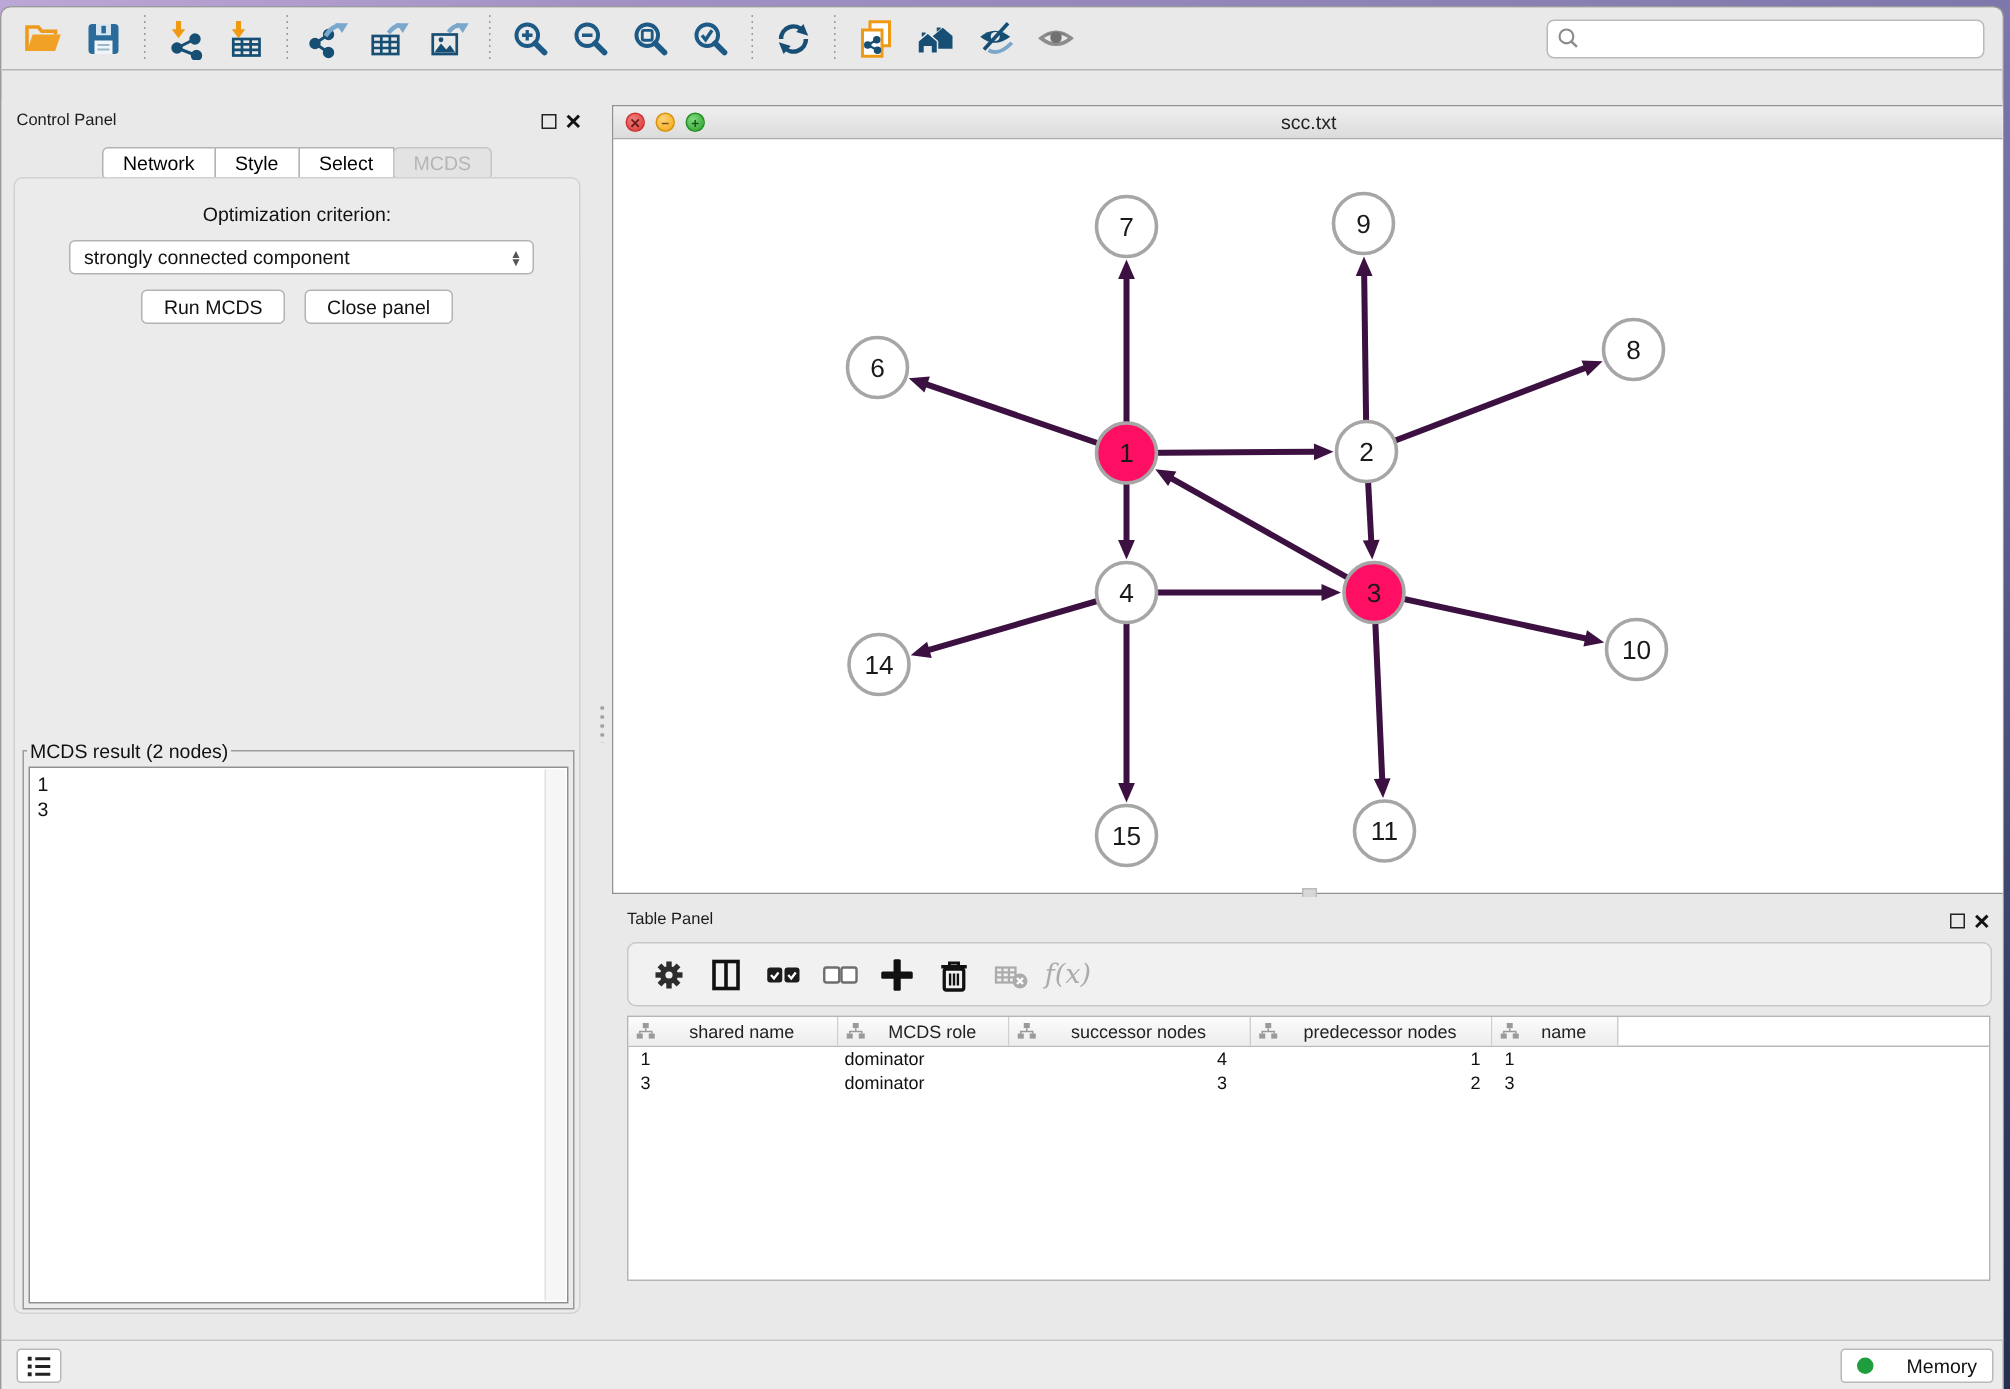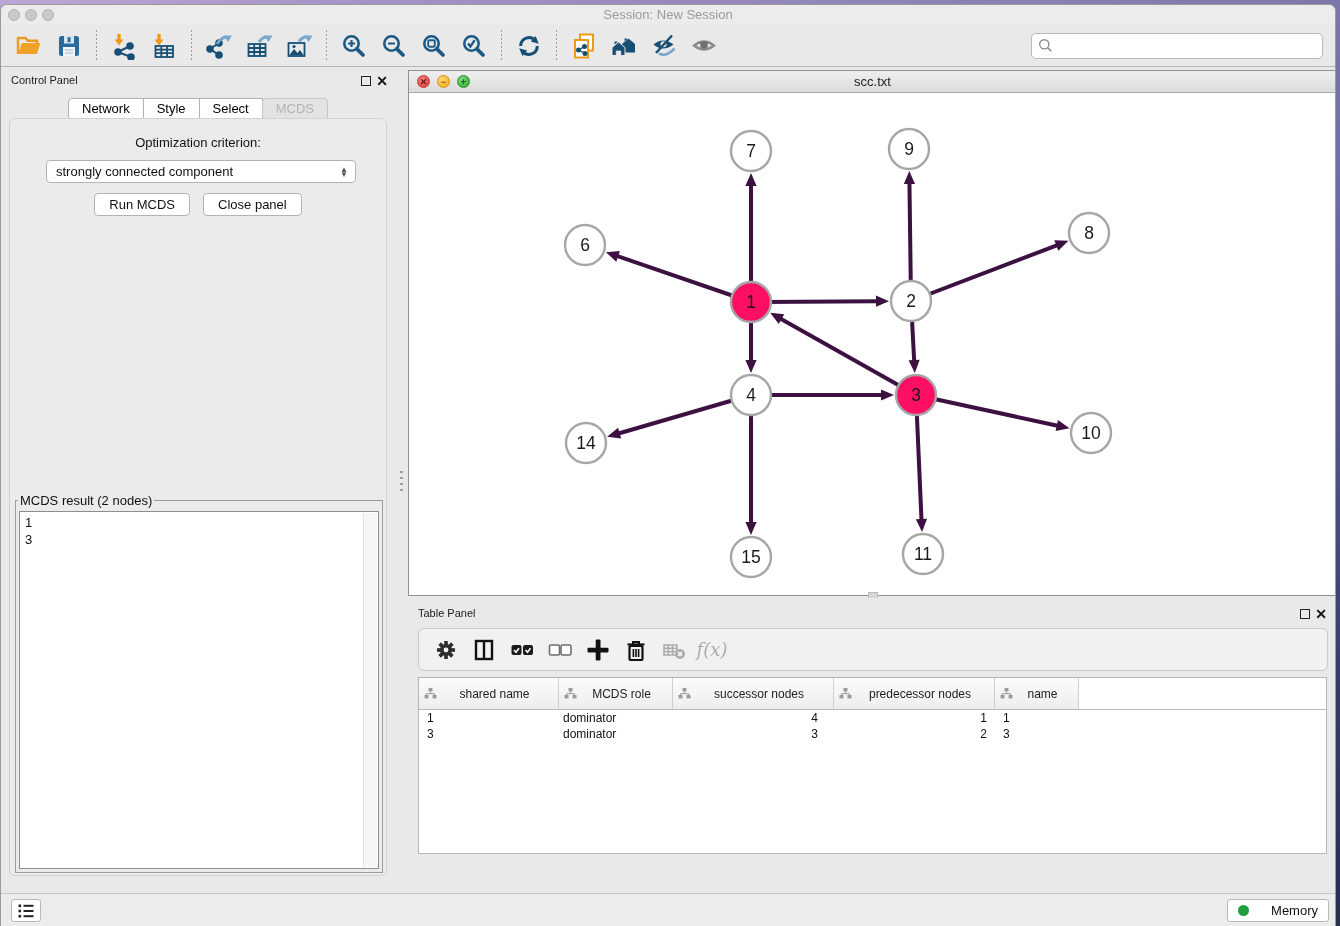--- a/index.html
+++ b/index.html
@@ -103,21 +103,21 @@
   .table-panel .panel-head .ptitle { left: 10px; top: 9px; }
   .table-panel .float-ico { right: 27px; top: 11px; } .table-panel .close-ico { right: 10px; top: 8px; }
   .tp-toolbar {
     position: absolute; left: 10px; right: 9px; top: 30px; height: 43px;
     background: #f1f1f1; border: 1px solid #c9c9c9; border-radius: 6px;
     display: flex; align-items: center; padding-left: 10px; gap: 4px;
   }
   .tp-btn { width: 34px; height: 34px; display: flex; align-items: center; justify-content: center; }
   .fx { font-family: "DejaVu Serif", serif; font-style: italic; font-size: 18px; color: #ababab; }
   .dtable { position: absolute; left: 10px; right: 10px; top: 79px; height: 177px; background: #fff; border: 1px solid #b5b5b5; overflow: hidden; }
-  .thead { display: flex; height: 32px; border-bottom: 1px solid #b9b9b9; }
+  .thead { display: flex; height: 20px; border-bottom: 1px solid #b9b9b9; }
   .th {
     background: linear-gradient(#fcfcfc, #ededed); border-right: 1px solid #cfcfcf;
     display: flex; align-items: center; font-size: 12px; color: #222; padding-left: 5px;
   }
   .th .lbl { flex: 1; text-align: center; padding-right: 10px; }
   .tr { display: flex; height: 16px; }
   .td { font-size: 12px; color: #111; line-height: 16px; overflow: hidden; white-space: nowrap; }
   .c0 { width: 140px; } .c1 { width: 114px; } .c2 { width: 161px; } .c3 { width: 161px; } .c4 { width: 84px; }
   .td.c0 { padding-left: 8px; } .td.c1 { padding-left: 4px; } .td.c4 { padding-left: 8px; }
   .td.c2 { text-align: right; padding-right: 16px; } .td.c3 { text-align: right; padding-right: 8px; }
@@ -132,26 +132,20 @@
   .sb-list { left: 10px; top: 5px; width: 30px; height: 23px; }
   .sb-mem { right: 6px; top: 5px; height: 23px; padding: 0 10px; gap: 22px; font-size: 13px; color: #111; }
   .mem-dot { width: 11px; height: 11px; border-radius: 50%; background: #1f9e3d; }
   svg { display: block; }
 </style>
 </head>
 <body>
 
 <div class="app-window">
 
-  <div class="titlebar">
-    <span class="tl l1"></span>
-    <span class="tl l2"></span>
-    <span class="tl l3"></span>
-    <div class="title">Session: New Session</div>
-  </div>
 
   <div class="toolbar">
     <div class="tbtn">
       <svg width="28" height="28" viewBox="0 0 28 28">
         <path d="M3 22 V6 h7.5 l2.4 2.8 H22 V11" fill="none" stroke="#ee9a1d" stroke-width="2.4"></path>
         <path d="M3 22 L6.8 11 H25.5 L21.8 22 Z" fill="#f0a126"></path>
       </svg>
     </div>
     <div class="tbtn">
       <svg width="28" height="28" viewBox="0 0 28 28">

